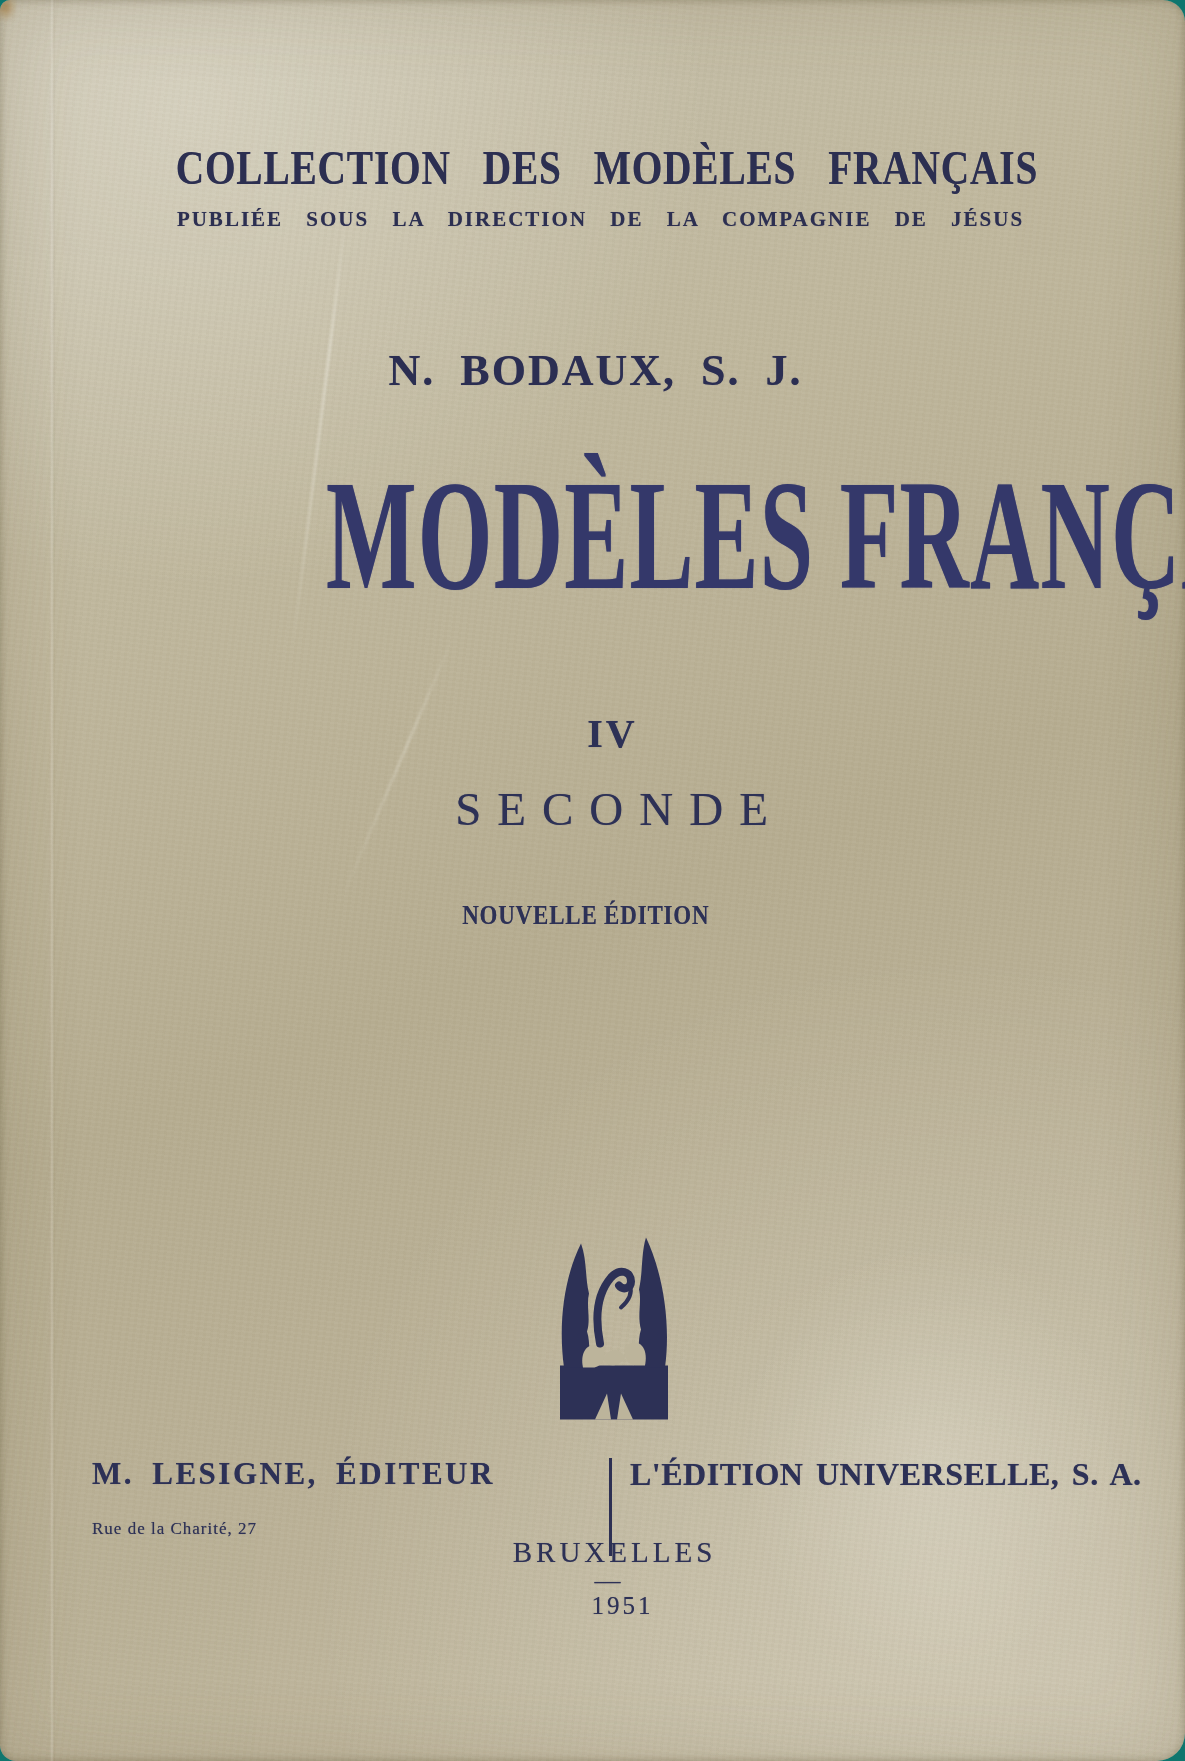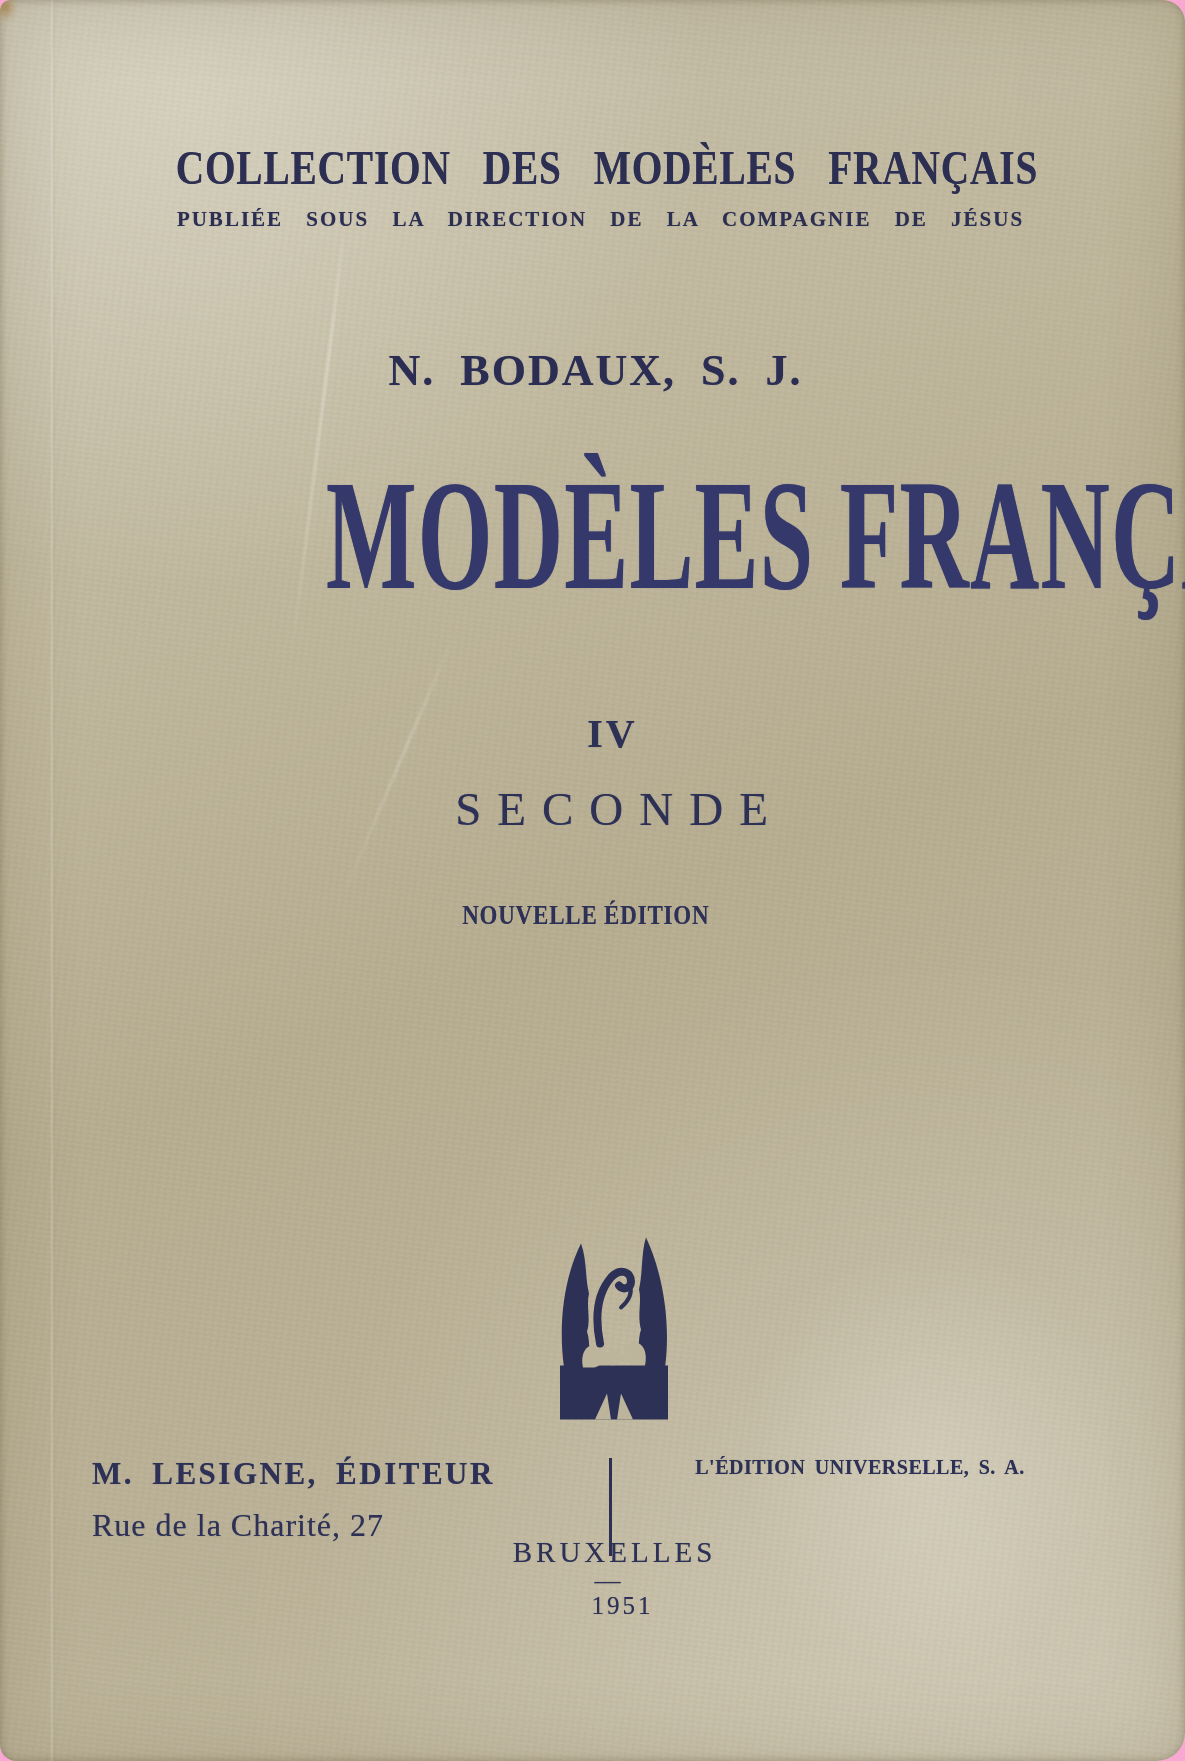--- a/index.html
+++ b/index.html
@@ -2,21 +2,21 @@
 <html><head>
 <meta charset="utf-8">
 <style>
   html, body { margin: 0; padding: 0; }
   body {
     width: 1185px; height: 1761px;
     background: #fbfbfa;
     font-family: "Liberation Serif", serif;
     overflow: hidden;
   }
-  .scene { position: relative; width: 1185px; height: 1761px; background: #f9a8d4; }
+  .scene { position: relative; width: 1185px; height: 1761px; background: #0f766e; }
 
   
   .cover {
     position: absolute; inset: 0;
     border-radius: 10px 22px 28px 16px;
     background:
       radial-gradient(90% 60% at 80% 90%, rgba(255,255,248,0.20), rgba(255,255,255,0) 60%),
       radial-gradient(80% 50% at 16% 6%, rgba(255,255,248,0.28), rgba(255,255,255,0) 55%),
       linear-gradient(157deg, #c8c2ae 0%, #c0b89e 28%, #b6ad91 52%, #bbb298 74%, #c7bfa8 100%);
     box-shadow:
@@ -93,22 +93,22 @@
   .edition .inner {
     display: inline-block; font-size: 28px; font-weight: 700; letter-spacing: 1px;
     white-space: nowrap; transform: translateX(-7px) scaleX(0.82); transform-origin: center;
   }
 
   .emblem { position: absolute; left: 553px; top: 1237px; width: 122px; height: 183px; }
 
   .pub-left  { position: absolute; top: 1456px; left: 92px;  width: 460px; text-align: left; color: #2d3156; }
   .pub-right { position: absolute; top: 1456px; left: 630px; width: 460px; text-align: center; color: #2d3156; }
   .pub-name-left  { font-size: 31px; font-weight: 700; letter-spacing: 2.5px; word-spacing: 8px; white-space: nowrap; }
-  .pub-name-right { font-size: 20px; font-weight: 700; letter-spacing: 0.5px; word-spacing: 4px; white-space: nowrap; }
-  .pub-addr  { margin-top: 15px; font-size: 32px; letter-spacing: 1px; }
+  .pub-name-right { font-size: 32px; font-weight: 700; letter-spacing: 0.5px; word-spacing: 4px; white-space: nowrap; }
+  .pub-addr  { margin-top: 27px; font-size: 17px; letter-spacing: 1px; }
 
   .divider { position: absolute; left: 609px; top: 1458px; width: 3px; height: 98px;
              background: #2d3053; }
 
   .city { top: 1536px; font-size: 29px; letter-spacing: 4px; transform: translateX(22px); }
   .dash { top: 1566px; font-size: 26px; transform: translateX(15px); }
   .year { top: 1592px; font-size: 25px; letter-spacing: 3px; transform: translateX(30px); }
 </style>
 </head>
 <body>

